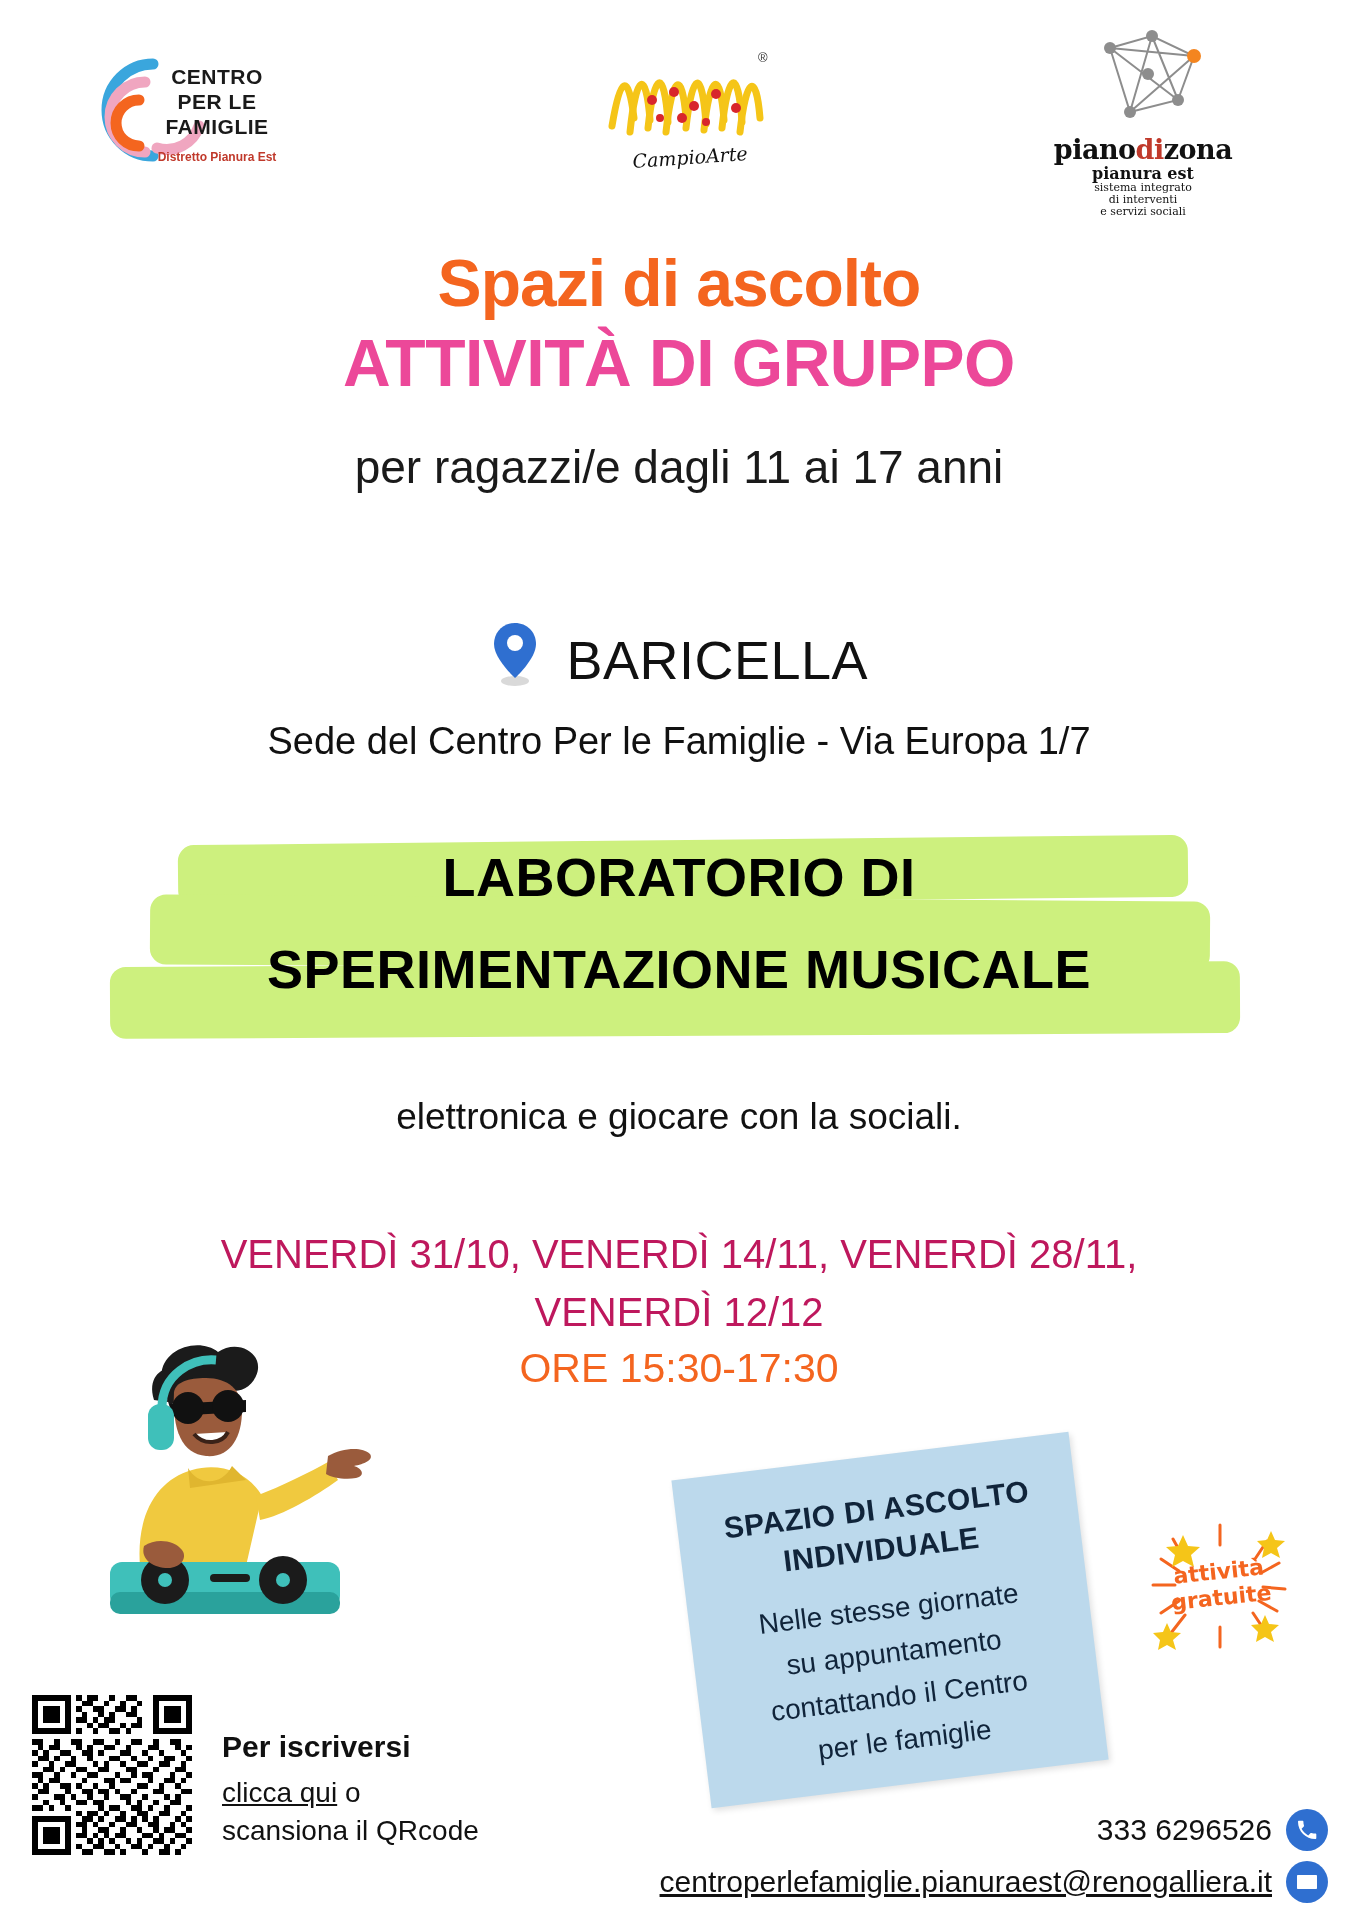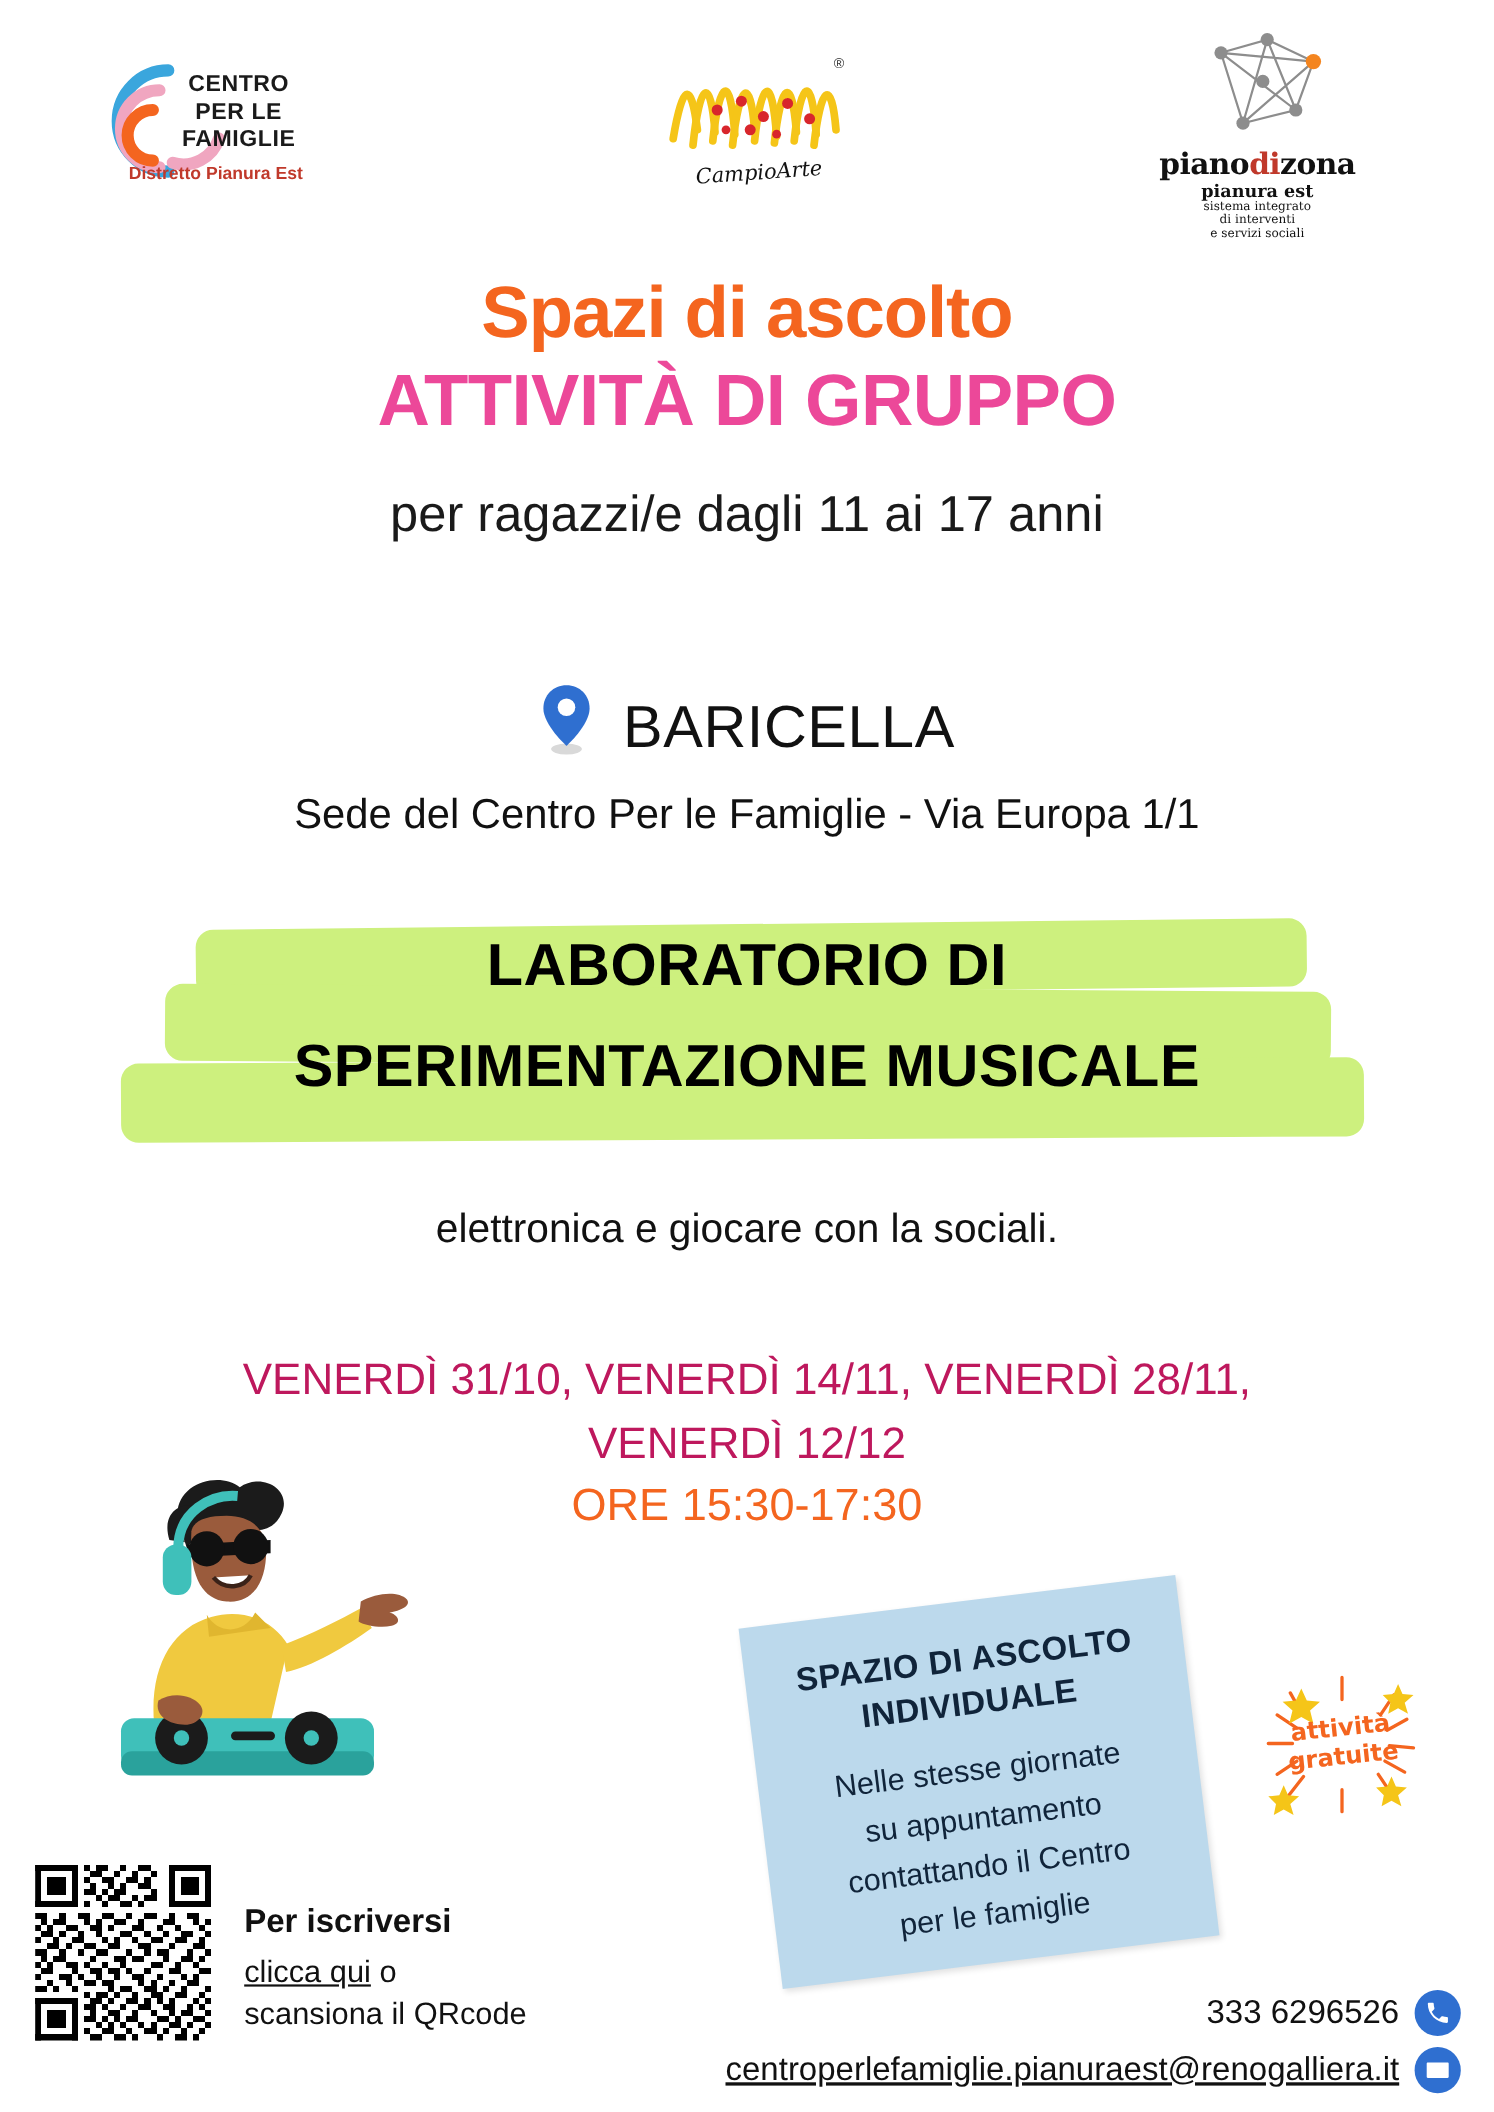--- a/index.html
+++ b/index.html
@@ -49,23 +49,23 @@
     font-size: 21px;
     line-height: 25px;
     letter-spacing: 0.5px;
     color: #1a1a1a;
   }
   .logo-cpf .cpf-sub {
     position: absolute;
     left: 22px;
     top: 108px;
     width: 200px;
-    text-align: left;
-    font-weight: bold;
-    font-size: 16px;
+    text-align: center;
+    font-weight: bold;
+    font-size: 12px;
     color: #c0392b;
   }
 
   .logo-campioarte {
     position: absolute;
     left: 580px;
     top: 8px;
     width: 220px;
     height: 160px;
     text-align: center;
@@ -499,21 +499,21 @@
 <div class="loc-row">
   <span class="pin">
     <svg width="50" height="66" viewBox="0 0 50 66">
       <ellipse cx="25" cy="60" rx="14" ry="5" fill="#d9d9d9"></ellipse>
       <path d="M25 2 C13 2 4 11 4 23 C4 38 25 57 25 57 C25 57 46 38 46 23 C46 11 37 2 25 2 Z" fill="#2f6fd0"></path>
       <circle cx="25" cy="22" r="8" fill="#ffffff"></circle>
     </svg>
   </span>
   <span class="loc-city">BARICELLA</span>
 </div>
-<div class="loc-addr">Sede del Centro Per le Famiglie - Via Europa 1/1</div>
+<div class="loc-addr">Sede del Centro Per le Famiglie - Via Europa 1/7</div>
 
 <div class="highlight-wrap">
   <div class="hl-band hl1"></div>
   <div class="hl-band hl2"></div>
   <div class="hl-band hl3"></div>
   <div class="lab-l1">LABORATORIO DI</div>
   <div class="lab-l2">SPERIMENTAZIONE MUSICALE</div>
 </div>
 
 <div class="desc">

